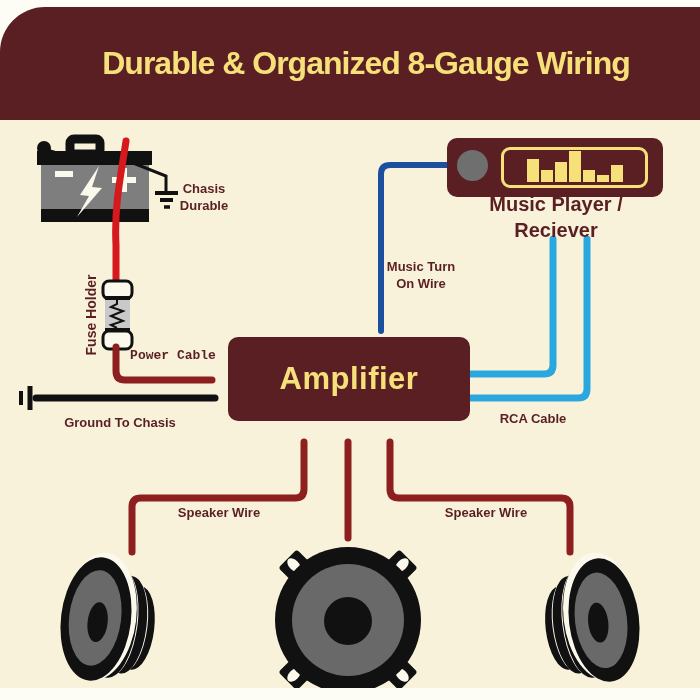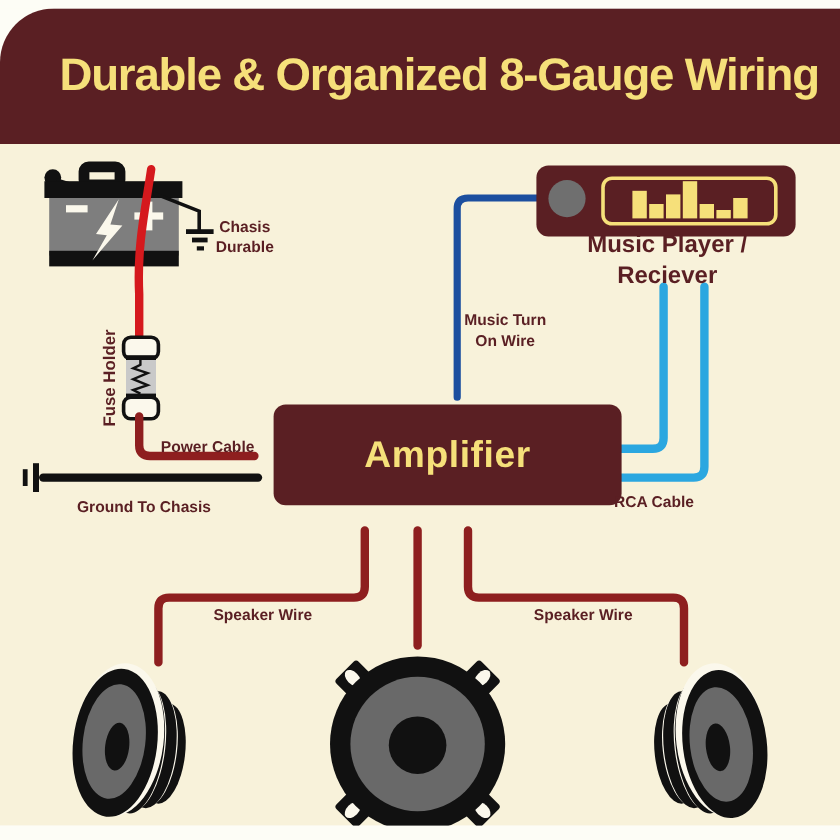--- a/index.html
+++ b/index.html
@@ -13,32 +13,32 @@
     background:var(--cream);
   }
   .banner{
     position:absolute;left:0;top:7px;width:700px;height:113px;
     background:var(--maroon);
     border-top-left-radius:45px;
     display:flex;align-items:center;justify-content:center;
   }
   .banner-title{
     color:var(--yellow);
-    font-size:38px;font-weight:bold;letter-spacing:-1px;white-space:nowrap;margin-left:32px;
+    font-size:32px;font-weight:bold;letter-spacing:-1px;white-space:nowrap;margin-left:32px;
   }
   .lbl{
     position:absolute;transform:translate(-50%,-50%);
     font-size:13px;font-weight:bold;color:var(--maroon);
     white-space:pre-line;text-align:center;line-height:1.3;
   }
   .lbl.rotated{transform:translate(-50%,-50%) rotate(-90deg);font-size:14px;white-space:nowrap;}
   .lbl.big{font-size:20px;}
   .diagram-svg{position:absolute;left:0;top:0;}
   .amp-box{
-    position:absolute;left:228px;top:337px;width:290px;height:84px;
+    position:absolute;left:228px;top:337px;width:242px;height:84px;
     background:var(--maroon);border-radius:10px;
     display:flex;align-items:center;justify-content:center;
   }
   .amp-label{color:var(--yellow);font-size:31px;font-weight:bold;letter-spacing:0.5px;}
   .player-box{
     position:absolute;left:447px;top:138px;width:216px;height:59px;
     background:var(--maroon);border-radius:10px;
   }
   .player-knob{
     position:absolute;left:10px;top:12px;width:31px;height:31px;border-radius:50%;
@@ -180,22 +180,22 @@
       <div class="eq-bar" style="height: 12px;"></div>
       <div class="eq-bar" style="height: 7px;"></div>
       <div class="eq-bar" style="height: 17px;"></div>
     </div>
 </div>
 
 <div class="lbl big" style="left:556px;top:217px;">Music Player / Reciever</div>
 <div class="lbl" style="left:204px;top:198px;">Chasis
 Durable</div>
 <div class="lbl rotated" style="left:91px;top:315px;">Fuse Holder</div>
-<div class="lbl" style="left:173px;top:373px;">Power Cable</div>
+<div class="lbl" style="left:173px;top:356px;font-family:Liberation Mono, monospace;">Power Cable</div>
 <div class="lbl" style="left:120px;top:423px;">Ground To Chasis</div>
 <div class="lbl" style="left:421px;top:276px;">Music Turn
 On Wire</div>
-<div class="lbl" style="left:545px;top:419px;">RCA Cable</div>
+<div class="lbl" style="left:533px;top:419px;">RCA Cable</div>
 <div class="lbl" style="left:219px;top:513px;">Speaker Wire</div>
 <div class="lbl" style="left:486px;top:513px;">Speaker Wire</div>
 
 <div class="edge-strip-top"></div>
 <div class="edge-strip-bottom"></div>
 
 </body></html>

